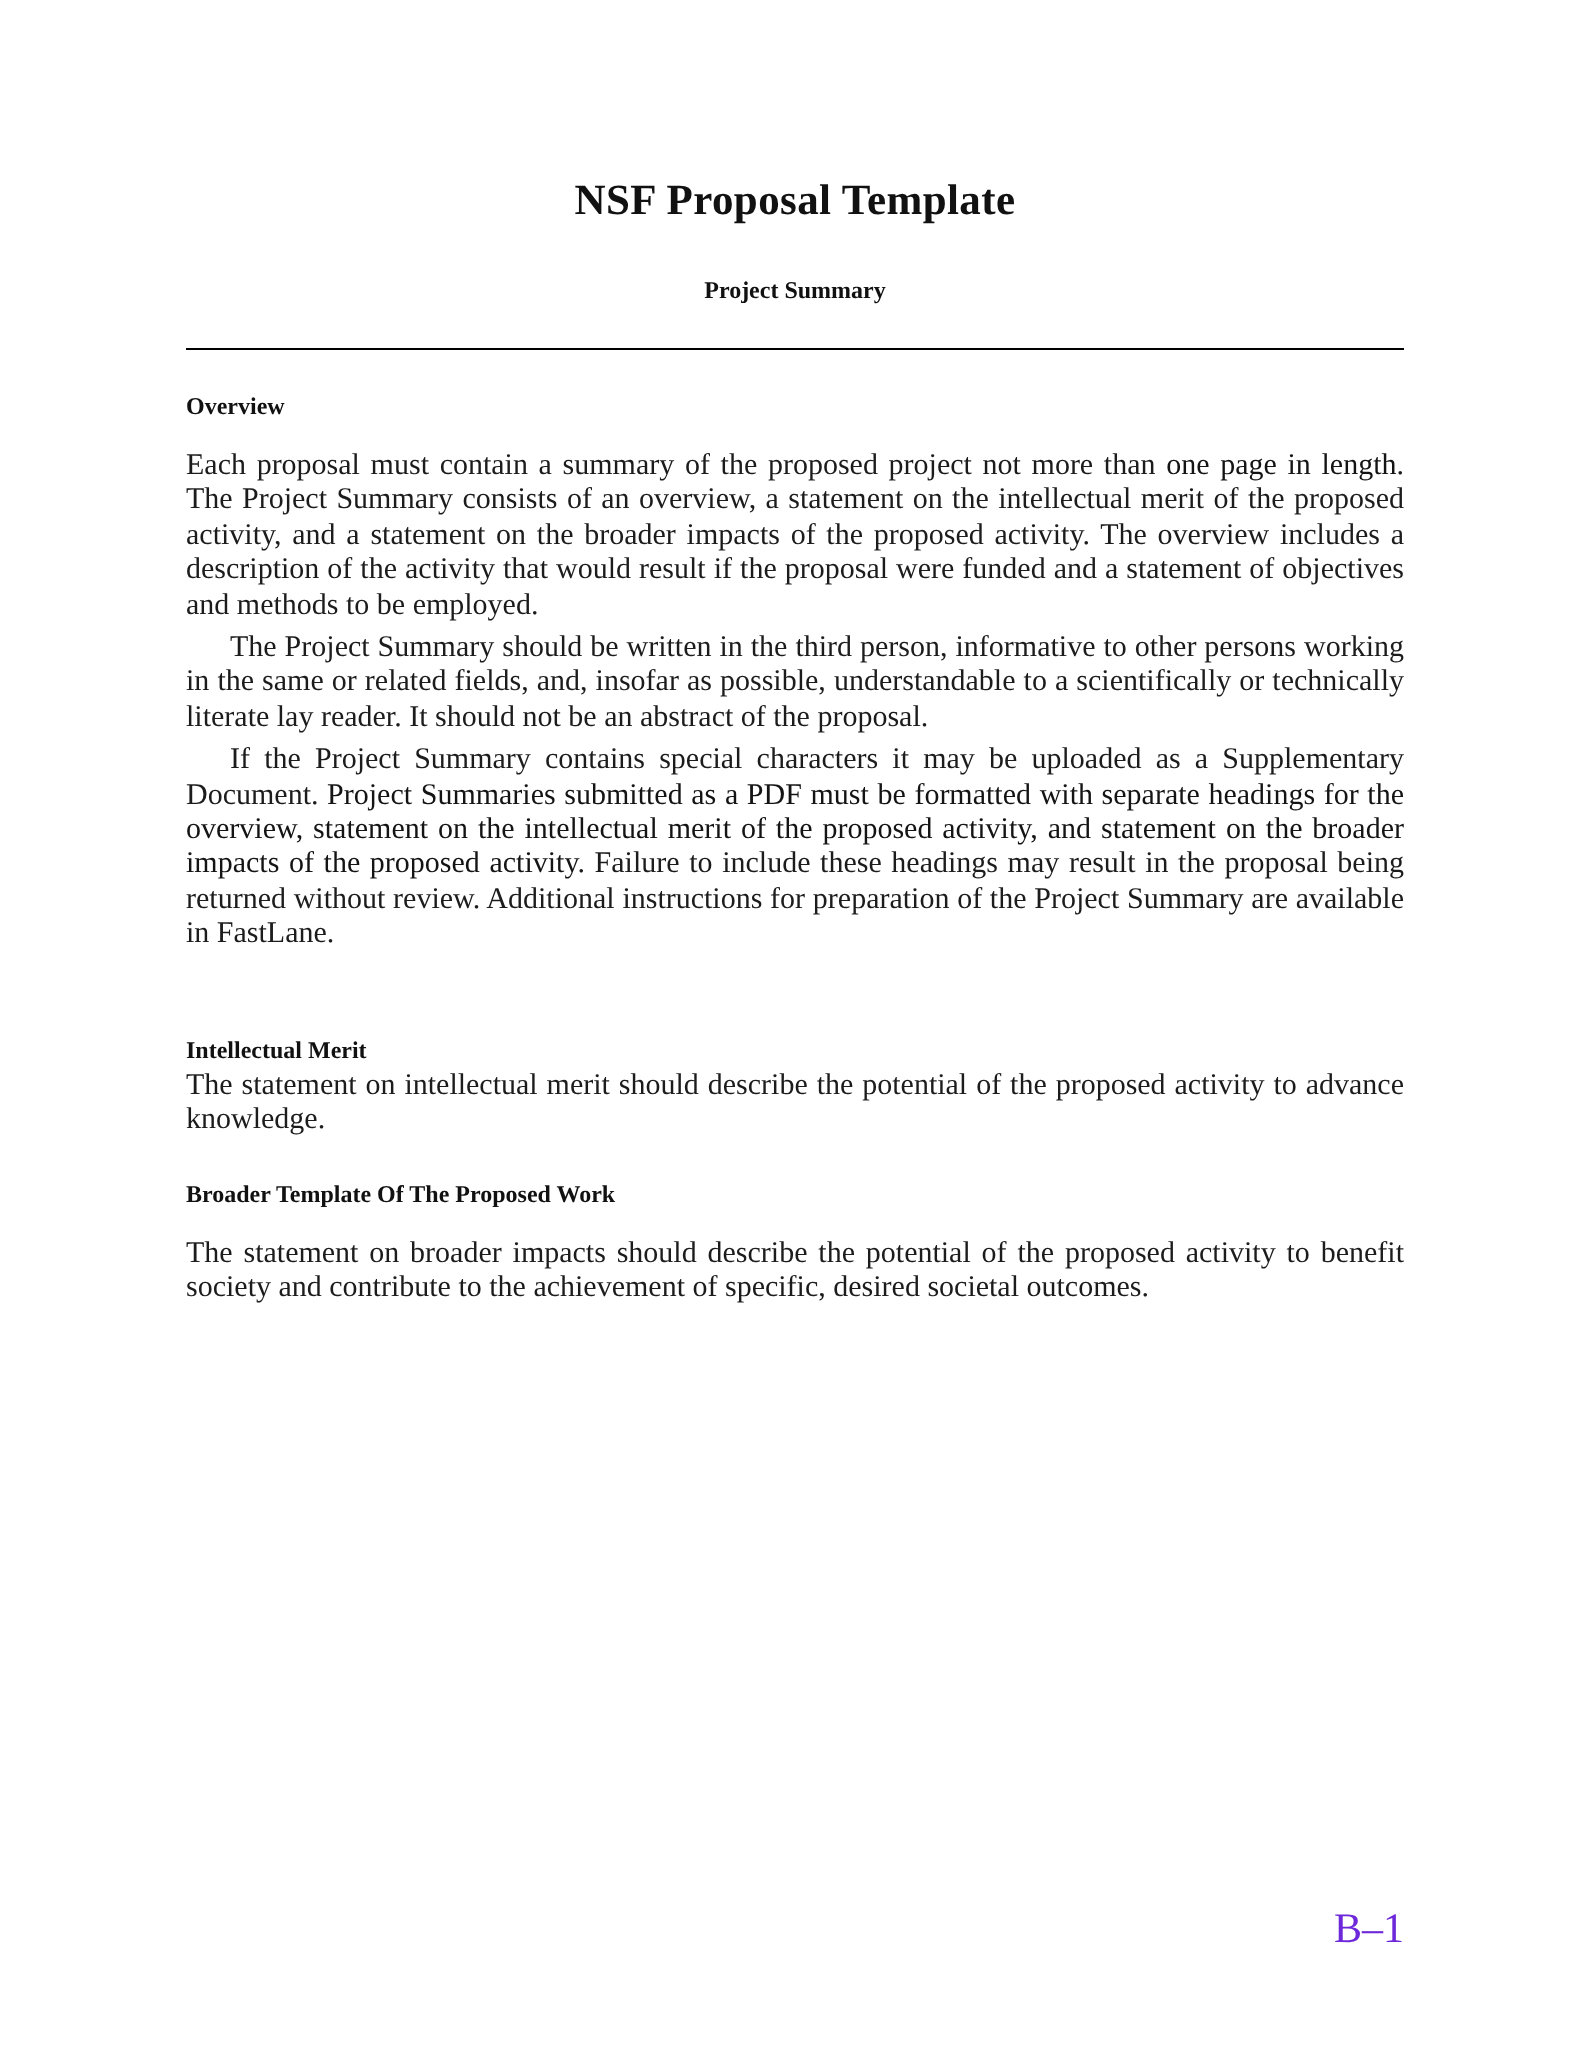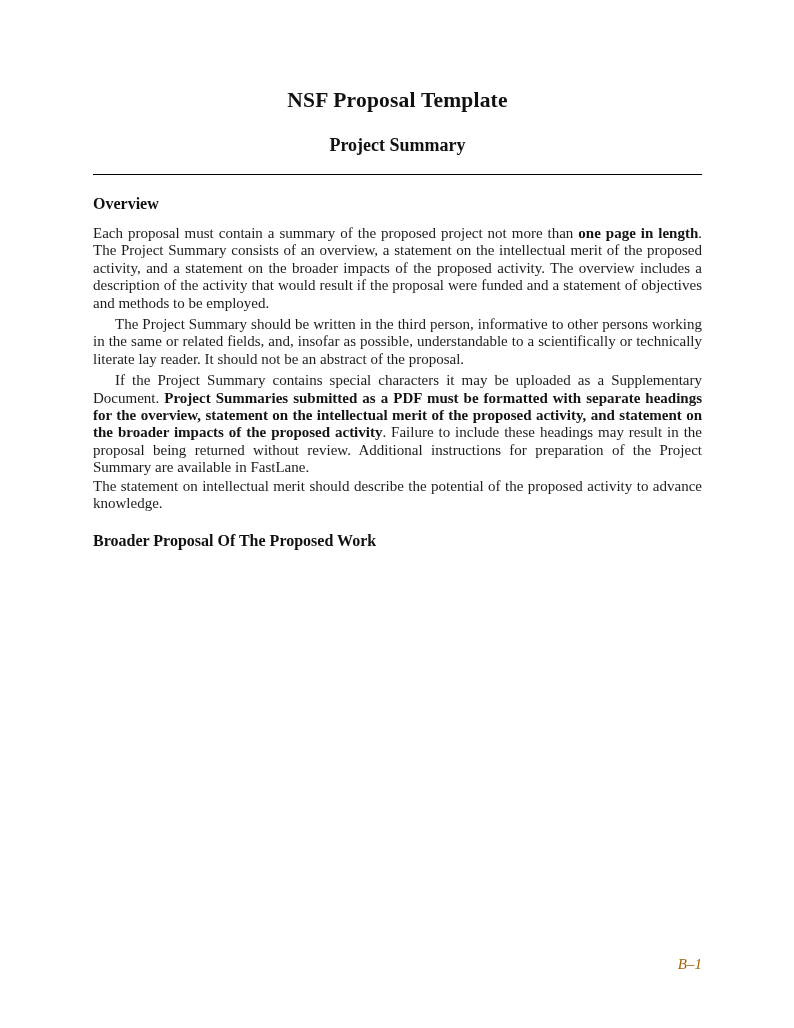--- a/index.html
+++ b/index.html
@@ -20,61 +20,60 @@
     text-align: center;
     font-size: 21.5px;
     line-height: 26px;
     font-weight: 700;
     color: #111111;
     letter-spacing: 0.2px;
   }
   .doc-subtitle {
     margin: 22px 0 0 0;
     text-align: center;
-    font-size: 18px;
+    font-size: 12px;
     line-height: 21px;
     font-weight: 700;
     color: #111111;
   }
   .title-rule {
     margin: 18px 0 0 0;
     border: none;
     border-top: 1.5px solid #000000;
     height: 0;
   }
   .sec-heading {
     margin: 20px 0 0 0;
-    font-size: 16px;
+    font-size: 12px;
     line-height: 17px;
     font-weight: 700;
     color: #111111;
   }
   .sec-heading.im { margin-top: 40px; }
   .sec-heading.bi { margin-top: 19px; }
   .para {
     margin: 13px 0 0 0;
     font-size: 15px;
     line-height: 17.4px;
     text-align: justify;
     color: #1c1c1c;
   }
   .para.cont {
     margin-top: 4px;
     text-indent: 22px;
   }
   .para.im-para { margin-top: 1px; }
-  .para strong { font-weight: 700; color: #141414; }
+  .para strong { font-weight: 400; color: #141414; }
   .footer-pageno {
     position: absolute;
     top: 956px;
     right: 92px;
-    font-size: 15px;
+    font-size: 21px;
     line-height: 17px;
-    color: #a16207;
-    font-style: italic;
+    color: #6d28d9;
   }
 </style>
 </head>
 <body>
 
 <div class="page">
 
   <h1 class="doc-title">NSF Proposal Template</h1>
 
   <h2 class="doc-subtitle">Project Summary</h2>
@@ -82,22 +81,24 @@
   <hr class="title-rule">
 
   <section>
     <h3 class="sec-heading">Overview</h3>
     <p class="para"><span>Each proposal must contain a summary of the proposed project not more than </span><strong>one page in length</strong><span>. The Project Summary consists of an overview, a statement on the intellectual merit of the proposed activity, and a statement on the broader impacts of the proposed activity. The overview includes a description of the activity that would result if the proposal were funded and a statement of objectives and methods to be employed.</span></p>
     <p class="para cont"><span>The Project Summary should be written in the third person, informative to other persons working in the same or related fields, and, insofar as possible, understandable to a scientifically or technically literate lay reader. It should not be an abstract of the proposal.</span></p>
     <p class="para cont"><span>If the Project Summary contains special characters it may be uploaded as a Supplementary Document. </span><strong>Project Summaries submitted as a PDF must be formatted with separate headings for the overview, statement on the intellectual merit of the proposed activity, and statement on the broader impacts of the proposed activity</strong><span>. Failure to include these headings may result in the proposal being returned without review. Additional instructions for preparation of the Project Summary are available in FastLane.</span></p>
   </section>
 
   <section>
+    <h3 class="sec-heading im">Intellectual Merit</h3>
     <p class="para im-para"><span>The statement on intellectual merit should describe the potential of the proposed activity to advance knowledge.</span></p>
   </section>
 
   <section>
-    <h3 class="sec-heading bi">Broader Proposal Of The Proposed Work</h3>
+    <h3 class="sec-heading bi">Broader Template Of The Proposed Work</h3>
+    <p class="para"><span>The statement on broader impacts should describe the potential of the proposed activity to benefit society and contribute to the achievement of specific, desired societal outcomes.</span></p>
   </section>
 
   <div class="footer-pageno">B–1</div>
 
 </div>
 
 </body></html>

